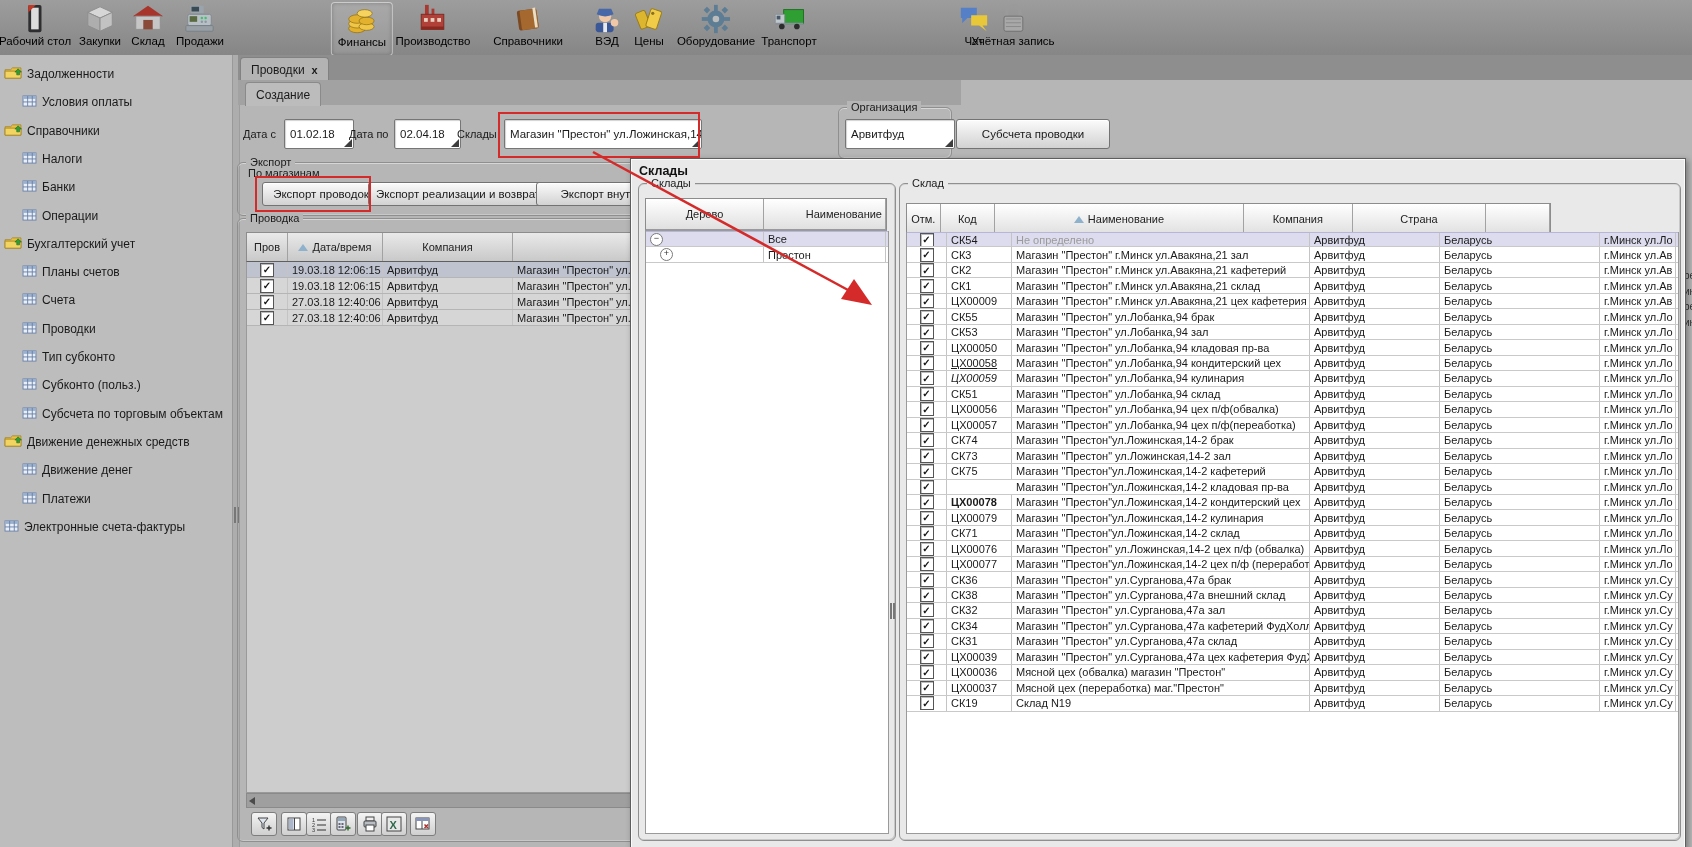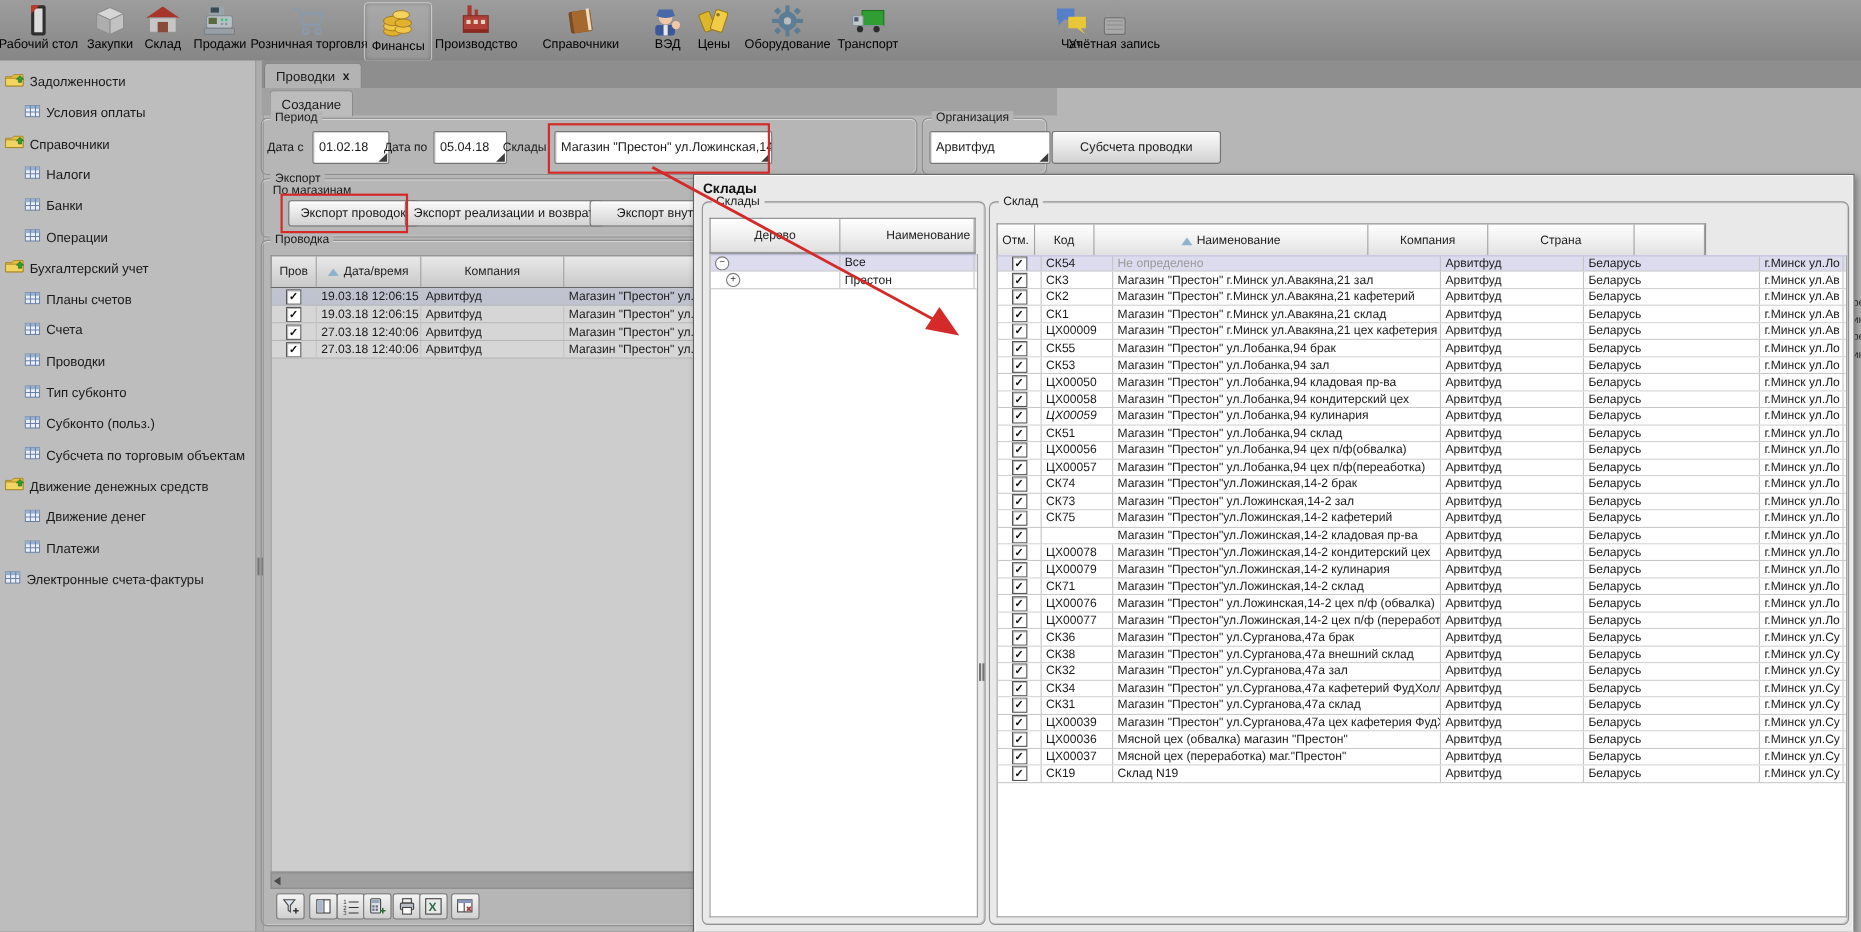--- a/index.html
+++ b/index.html
@@ -132,28 +132,20 @@
             <rect x="8" y="4" width="8" height="5" fill="#3a4a55"></rect>
             <rect x="4" y="12" width="25" height="12" rx="2" fill="#b8c0c6" stroke="#808890"></rect>
             <rect x="6" y="14" width="8" height="6" fill="#5a6a40"></rect>
             <circle cx="19" cy="16" r="1.3" fill="#39c46a"></circle>
             <circle cx="23" cy="16" r="1.3" fill="#39c46a"></circle>
             <circle cx="19" cy="20" r="1.3" fill="#8899a0"></circle>
             <circle cx="23" cy="20" r="1.3" fill="#8899a0"></circle>
             <rect x="2" y="24" width="29" height="6" rx="1" fill="#98a0a6" stroke="#787f85"></rect>
           </svg></div>
         <div class="tb-label">Продажи</div>
-      </div>
-      <div class="tb-item" style="left: 281px;">
-        <div class="tb-icon"><svg viewBox="0 0 34 34">
-            <path d="M3 6h5l4 15h15l4-11H10" fill="none" stroke="#8a9aaa" stroke-width="2.4"></path>
-            <circle cx="14" cy="27" r="2.6" fill="none" stroke="#8a9aaa" stroke-width="2"></circle>
-            <circle cx="26" cy="27" r="2.6" fill="none" stroke="#8a9aaa" stroke-width="2"></circle>
-          </svg></div>
-        <div class="tb-label">Розничная торговля</div>
       </div>
       <div class="tb-item sel" style="left: 362px;">
         <div class="tb-icon"><svg viewBox="0 0 34 34">
             <g stroke="#8a6a10" stroke-width=".7">
               <ellipse cx="12" cy="26" rx="9" ry="4.5" fill="#e2b12e"></ellipse>
               <ellipse cx="12" cy="21" rx="9" ry="4.5" fill="#f0c648"></ellipse>
               <ellipse cx="12" cy="16" rx="9" ry="4.5" fill="#e2b12e"></ellipse>
               <ellipse cx="22" cy="24" rx="8" ry="4" fill="#f0c648"></ellipse>
               <ellipse cx="22" cy="18" rx="8" ry="4" fill="#e2b12e"></ellipse>
               <ellipse cx="20" cy="10" rx="8" ry="4" fill="#f6d35e"></ellipse>
@@ -420,30 +412,27 @@
   <div id="tab-band"></div>
   <div id="main-tab">
     <span>Проводки</span>
     <span class="x">x</span>
   </div>
   <div id="subtab-strip"></div>
   <div id="subtab">
     <span>Создание</span>
   </div>
 
-  <div class="gbox" style="left:237px;top:107px;width:595px;height:50px;">
-    <span class="gleg">Период</span>
-  </div>
   <span class="lbl" style="left:243px;top:128px;">Дата с</span>
   <div class="fld" style="left:284px;top:119px;width:58px;height:28px;">
     <span>01.02.18</span>
   </div>
   <span class="lbl" style="left:349px;top:128px;">Дата по</span>
   <div class="fld" style="left:394px;top:119px;width:55px;height:28px;">
-    <span>05.04.18</span>
+    <span>02.04.18</span>
   </div>
   <span class="lbl" style="left:457px;top:128px;">Склады</span>
   <div class="fld" style="left:504px;top:119px;width:186px;height:28px;">
     <span>Магазин "Престон" ул.Ложинская,14-2</span>
   </div>
 
   <div class="gbox" style="left:838px;top:107px;width:112px;height:50px;">
     <span class="gleg">Организация</span>
   </div>
   <div class="fld" style="left:845px;top:119px;width:98px;height:28px;">
@@ -719,21 +708,21 @@
           <div class="cell" style="width: 65px;">ЦХ00050</div>
           <div class="cell" style="width: 298px;">Магазин "Престон" ул.Лобанка,94 кладовая пр-ва</div>
           <div class="cell" style="width: 130px;">Арвитфуд</div>
           <div class="cell" style="width: 160px;">Беларусь</div>
           <div class="cell" style="width: 76px;">г.Минск ул.Ло</div>
         </div>
         <div class="row">
           <div class="cell" style="width: 40px; justify-content: center;">
             <div class="cb checked"></div>
           </div>
-          <div class="cell" style="width: 65px;">ЦХ00058</div>
+          <div class="cell" style="width: 65px; text-decoration: underline;">ЦХ00058</div>
           <div class="cell" style="width: 298px;">Магазин "Престон" ул.Лобанка,94 кондитерский цех</div>
           <div class="cell" style="width: 130px;">Арвитфуд</div>
           <div class="cell" style="width: 160px;">Беларусь</div>
           <div class="cell" style="width: 76px;">г.Минск ул.Ло</div>
         </div>
         <div class="row">
           <div class="cell" style="width: 40px; justify-content: center;">
             <div class="cb checked"></div>
           </div>
           <div class="cell" style="width: 65px; font-style: italic;">ЦХ00059</div>
@@ -809,21 +798,21 @@
           <div class="cell" style="width: 65px; margin-top: 28px;">ЦХ00070</div>
           <div class="cell" style="width: 298px;">Магазин "Престон"ул.Ложинская,14-2 кладовая пр-ва</div>
           <div class="cell" style="width: 130px;">Арвитфуд</div>
           <div class="cell" style="width: 160px;">Беларусь</div>
           <div class="cell" style="width: 76px;">г.Минск ул.Ло</div>
         </div>
         <div class="row">
           <div class="cell" style="width: 40px; justify-content: center;">
             <div class="cb checked"></div>
           </div>
-          <div class="cell" style="width: 65px;">ЦХ00078</div>
+          <div class="cell" style="width: 65px; font-weight: bold;">ЦХ00078</div>
           <div class="cell" style="width: 298px;">Магазин "Престон"ул.Ложинская,14-2 кондитерский цех</div>
           <div class="cell" style="width: 130px;">Арвитфуд</div>
           <div class="cell" style="width: 160px;">Беларусь</div>
           <div class="cell" style="width: 76px;">г.Минск ул.Ло</div>
         </div>
         <div class="row">
           <div class="cell" style="width: 40px; justify-content: center;">
             <div class="cb checked"></div>
           </div>
           <div class="cell" style="width: 65px;">ЦХ00079</div>

